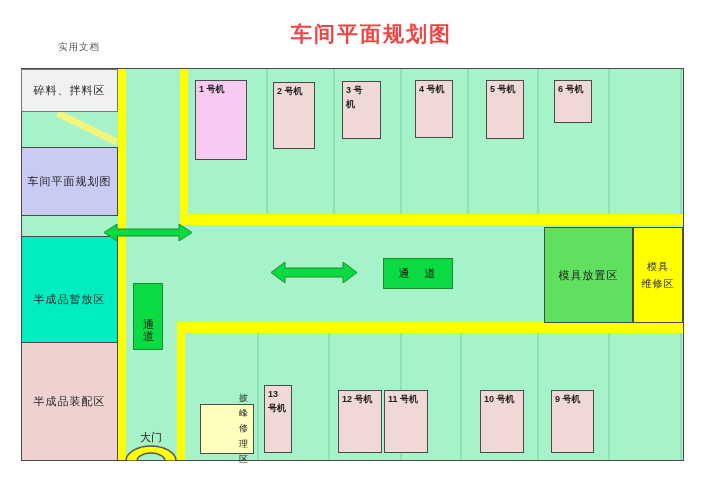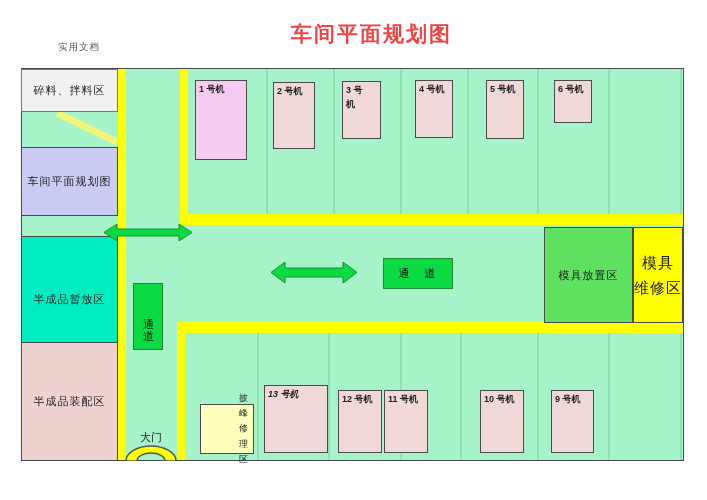--- a/index.html
+++ b/index.html
@@ -22,32 +22,32 @@
   .divider.bottom{top:333px;height:127px;}
   .ystripe{background:var(--yellow);z-index:2;}
   .diag{left:59px;top:110px;width:66px;height:7px;background:var(--diag_yellow);transform:rotate(26deg);transform-origin:0 0;z-index:2;}
   .region{z-index:3;border:1.2px solid var(--border_dark);display:flex;align-items:center;justify-content:center;
           text-align:center;font-size:11px;color:#222;letter-spacing:1px;line-height:1.7;white-space:pre-line;}
   .crush{left:21px;top:69px;width:97px;height:43px;background:var(--white_area);border-color:#777;}
   .pellets{left:21px;top:147px;width:97px;height:69px;background:var(--lavender);}
   .staging{left:21px;top:216px;width:97px;height:126px;background:var(--cyan);margin-top:20px;}
   .assembly{left:21px;top:342px;width:97px;height:119px;background:var(--pink_area);}
   .moldstore{left:544px;top:227px;width:89px;height:96px;background:var(--mold_green);border-width:1.5px;}
-  .moldrepair{left:633px;top:227px;width:50px;height:96px;background:var(--yellow);border-width:1.5px;font-size:15px;}
+  .moldrepair{left:633px;top:227px;width:50px;height:96px;background:var(--yellow);border-width:1.5px;font-size:10px;}
   .flashtrim{left:200px;top:404px;width:54px;height:50px;background:var(--repair_yellow);border-width:1.5px;font-size:9px;padding-left:34px;}
   .machine{z-index:3;background:var(--machine_pink);border:1.5px solid var(--border_dark);
            font-size:9px;font-weight:600;color:#222;padding:2px 3px;white-space:pre-line;word-break:keep-all;line-height:1.5;}
   .m1{left:195px;top:80px;width:52px;height:80px;background:var(--machine1_pink);}
   .m2{left:273px;top:82px;width:42px;height:67px;}
   .m3{left:342px;top:81px;width:39px;height:58px;}
   .m4{left:415px;top:80px;width:38px;height:58px;}
   .m5{left:486px;top:80px;width:38px;height:59px;}
   .m6{left:554px;top:80px;width:38px;height:43px;}
   .m7{left:628px;top:80px;width:38px;height:43px;}
-  .m13{left:264px;top:385px;width:64px;height:68px;font-style:italic;}
+  .m13{left:264px;top:385px;width:28px;height:68px;}
   .m12{left:338px;top:390px;width:44px;height:63px;}
   .m11{left:384px;top:390px;width:44px;height:63px;}
   .m10{left:480px;top:390px;width:44px;height:63px;}
   .m9{left:551px;top:390px;width:43px;height:63px;}
   .m8{left:622px;top:390px;width:44px;height:63px;}
   .aisle{z-index:4;background:var(--arrow_green);border:1.5px solid var(--arrow_border);
          display:flex;align-items:center;justify-content:center;color:#111;font-size:11px;}
   .aisle-v{left:133px;top:283px;width:30px;height:67px;}
   .aisle-v span{writing-mode:vertical-lr;text-orientation:upright;letter-spacing:13px;margin-top:10px;}
   .aisle-h{left:383px;top:258px;width:70px;height:31px;letter-spacing:2px;}

